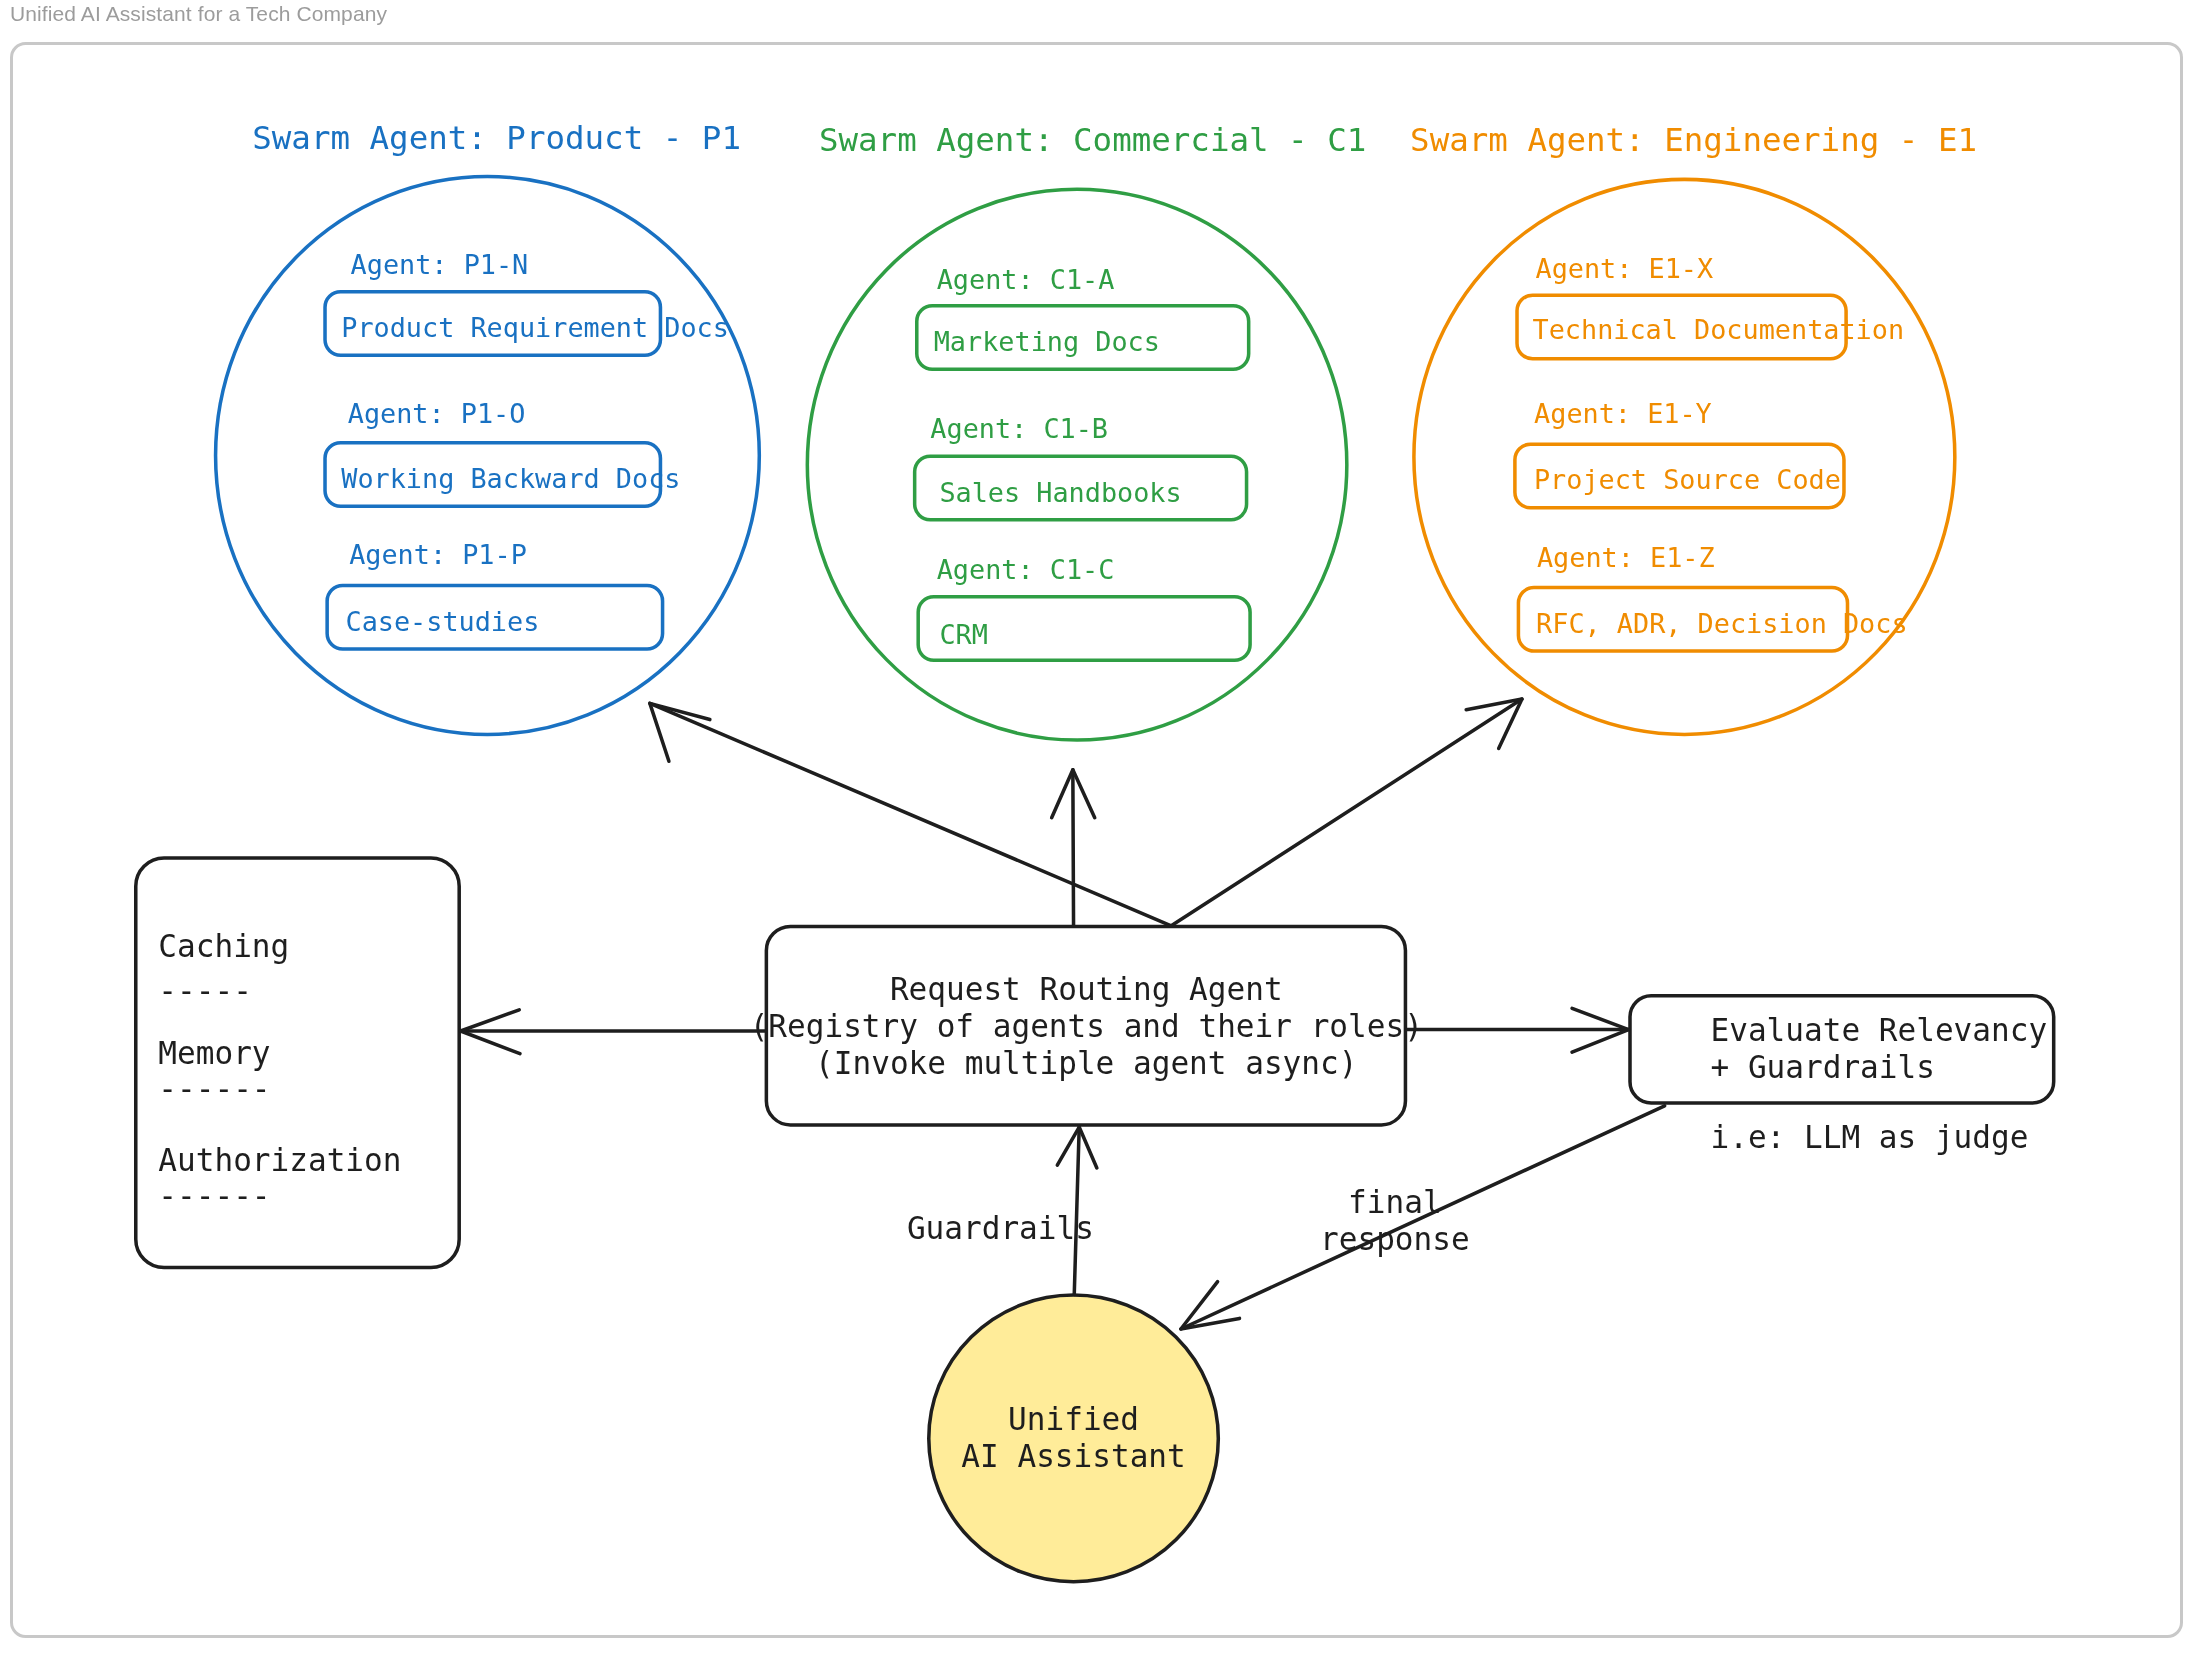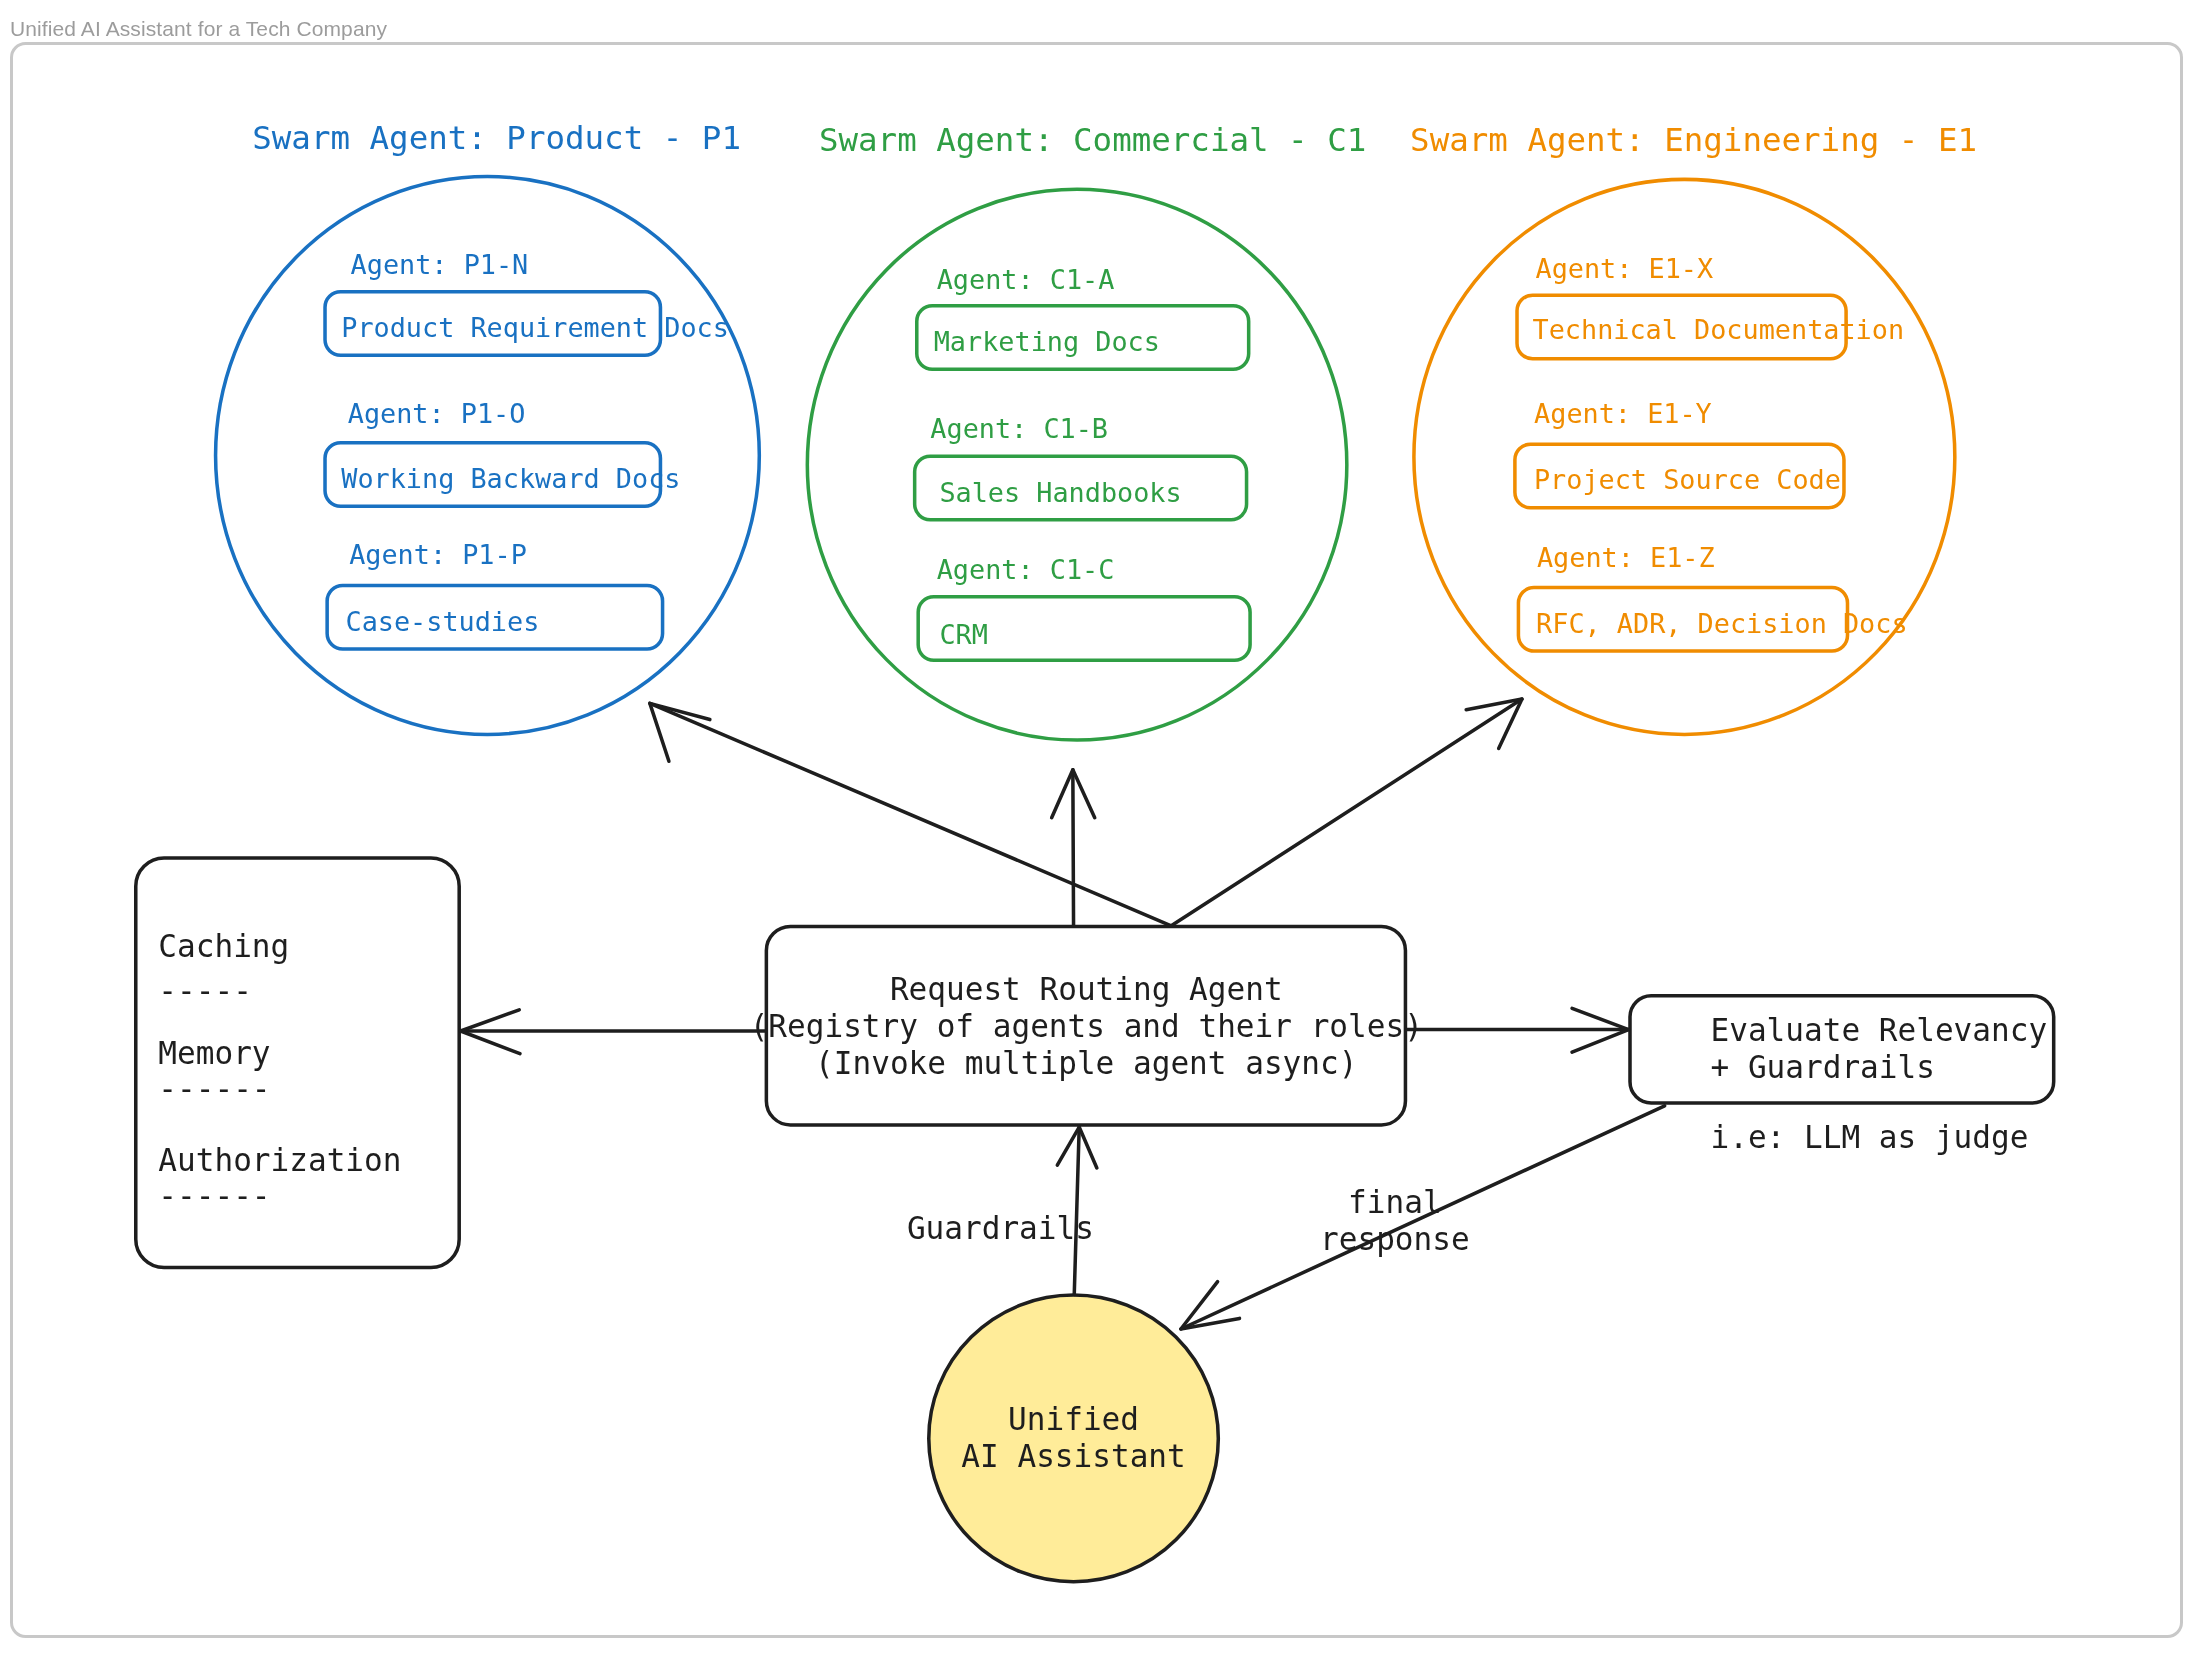--- a/index.html
+++ b/index.html
@@ -13,21 +13,21 @@
   #canvas {
     position: relative;
     width: 2205px;
     height: 1663px;
     background: #ffffff;
     overflow: hidden;
   }
   .frame-title {
     position: absolute;
     left: 10px;
-    top: 17px;
+    top: 2px;
     font-family: "Liberation Sans", sans-serif;
     font-size: 21px;
     color: #9c9c9c;
     letter-spacing: 0.1px;
     white-space: nowrap;
   }
   .frame-box {
     position: absolute;
     left: 10px;
     top: 42px;

